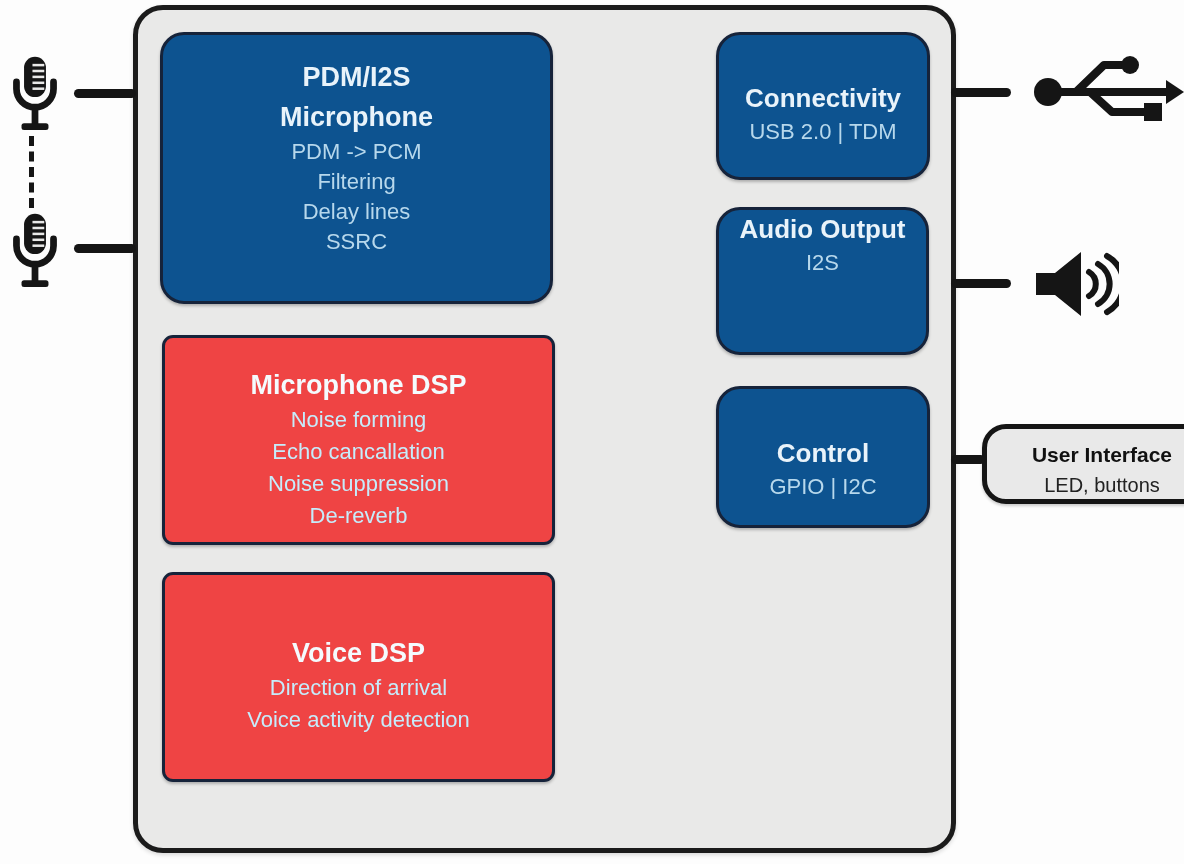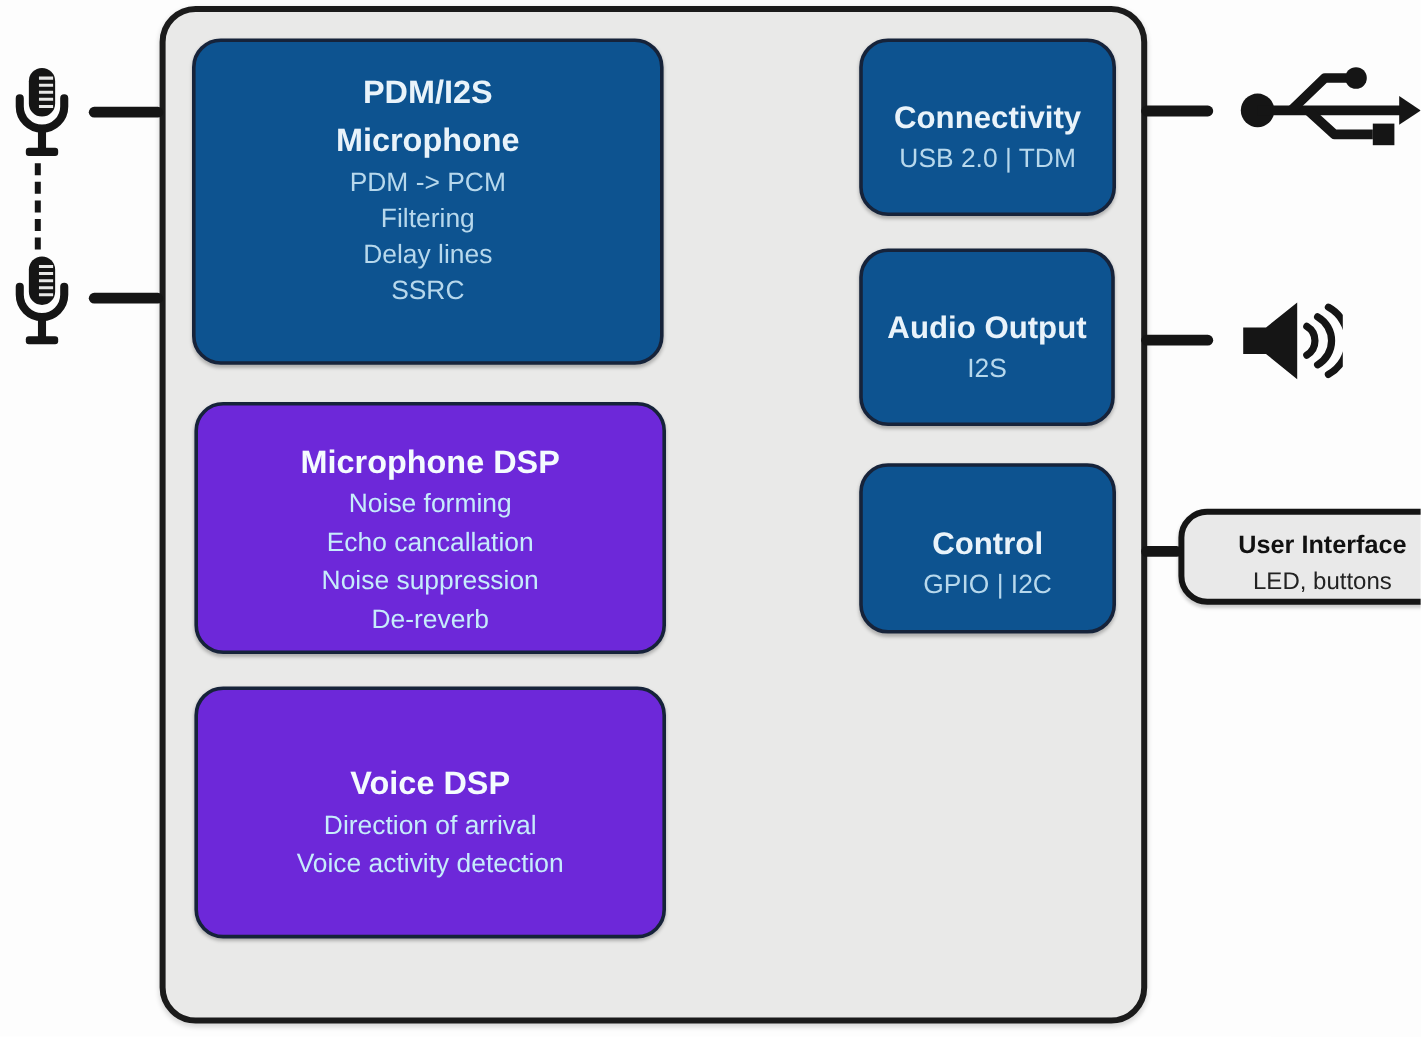--- a/index.html
+++ b/index.html
@@ -13,41 +13,41 @@
     box-sizing:border-box;border:5px solid #1b1b1b;border-radius:30px;
     background:#e9e9e8;
     box-shadow:0 2px 4px rgba(0,0,0,0.15);
   }
   .block{
     position:absolute;box-sizing:border-box;text-align:center;
     border:3px solid #16233a;border-radius:24px;
     box-shadow:0 2px 3px rgba(0,0,0,0.25);
   }
   .block.dark{background:#0d5390;}
-  .block.light{background:#6d28d9;}
+  .block.light{background:#ef4444;border-radius:11px;}
   .btitle{font-weight:bold;color:#edf6fc;}
   .dark .btitle{color:#e9f3fa;}
   .light .btitle{color:#f4fbfe;}
   .bsub{color:#b7d8ec;}
   .light .bsub{color:#c6ecfb;}
 
   .blk-mic-if{left:160px;top:32px;width:393px;height:272px;padding-top:22px;}
   .blk-mic-if .btitle{font-size:27px;line-height:40px;}
   .blk-mic-if .bsub{font-size:22px;line-height:30px;}
 
   .blk-mic-dsp{left:162px;top:335px;width:393px;height:210px;padding-top:28px;}
   .blk-mic-dsp .btitle{font-size:27px;line-height:38px;}
   .blk-mic-dsp .bsub{font-size:22px;line-height:32px;}
 
   .blk-voice-dsp{left:162px;top:572px;width:393px;height:210px;padding-top:59px;}
   .blk-voice-dsp .btitle{font-size:27px;line-height:38px;}
   .blk-voice-dsp .bsub{font-size:22px;line-height:32px;}
 
   .blk-conn{left:716px;top:32px;width:214px;height:148px;padding-top:44px;}
-  .blk-audio{left:716px;top:207px;width:213px;height:148px;padding-top:44px;text-align:center;}
+  .blk-audio{left:716px;top:207px;width:213px;height:148px;text-align:center;}
   .blk-ctl{left:716px;top:386px;width:214px;height:142px;padding-top:45px;}
   .blk-conn .btitle,.blk-audio .btitle,.blk-ctl .btitle{font-size:26px;line-height:38px;}
   .blk-conn .bsub,.blk-audio .bsub,.blk-ctl .bsub{font-size:22px;line-height:30px;}
 
   .ui-box{
     position:absolute;left:982px;top:424px;width:240px;height:80px;
     box-sizing:border-box;border:5px solid #151515;border-radius:24px;
     background:#e9e9e9;text-align:center;padding-top:10px;
     box-shadow:0 2px 3px rgba(0,0,0,0.2);
   }

